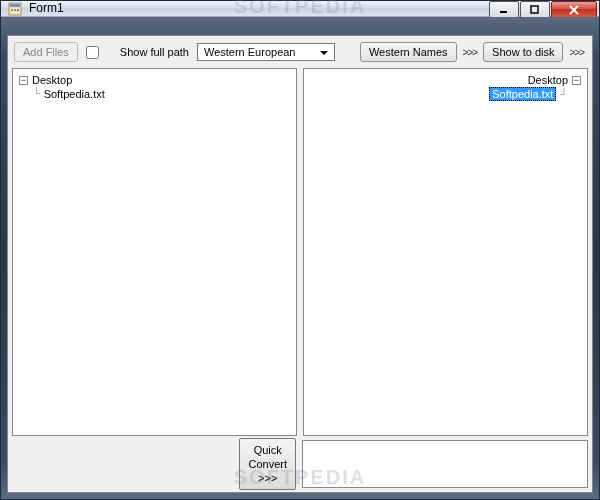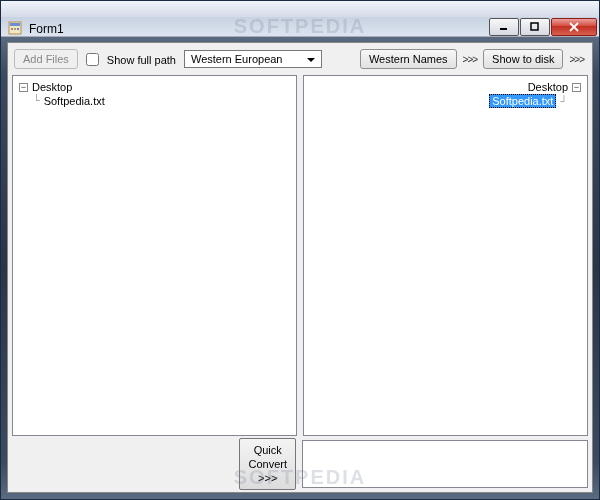--- a/index.html
+++ b/index.html
@@ -14,24 +14,24 @@
     .window {
       width: 600px;
       height: 500px;
       background: linear-gradient(to bottom, #e8edf5 0%, #d8dee8 100%);
       border: 1px solid #1a2a40;
       display: flex;
       flex-direction: column;
       position: relative;
     }
     .titlebar {
-      height: 36px;
+      height: 16px;
       background: linear-gradient(to bottom, #f0f4fa 0%, #d5dce8 45%, #c8d2e0 46%, #dce4f0 100%);
       display: flex;
-      align-items: flex-end;
+      align-items: flex-start;
       padding: 0 2px 0 6px;
       border-bottom: 1px solid #aab;
     }
     .titlebar .app-icon {
       width: 16px;
       height: 16px;
       margin-right: 6px;
       display: inline-flex;
       align-items: center;
       justify-content: center;
@@ -63,21 +63,21 @@
       background: linear-gradient(to bottom, #e9a0a0 0%, #d54a3a 45%, #c13020 46%, #d86050 100%);
       border-color: #8a2015;
       color: #fff;
     }
     .win-btn svg { display: block; }
 
     .body {
       flex: 1;
       display: flex;
       flex-direction: column;
-      padding: 5px 6px 6px 6px;
+      padding: 18px 6px 6px 6px;
       background: linear-gradient(to bottom, #5a6a80 0%, #3a4a60 8%, #2a3548 50%, #3a4a60 92%, #5a6a80 100%);
       position: relative;
     }
     .inner-frame {
       flex: 1;
       background: #f0f0f0;
       border: 1px solid #888;
       display: flex;
       flex-direction: column;
       padding: 4px;
@@ -98,22 +98,22 @@
       cursor: default;
       white-space: nowrap;
     }
     .btn.disabled {
       color: #888;
       background: #efefef;
       border-color: #bcbcbc;
     }
     .checkbox-wrap {
       display: flex;
-      align-items: flex-end;
-      gap: 8px;
+      align-items: center;
+      gap: 21px;
       padding: 0 4px;
       font-size: 11px;
       color: #000;
     }
     .checkbox-wrap input { width: 13px; height: 13px; }
     .dropdown {
       border: 1px solid #777;
       background: #fff;
       padding: 2px 6px;
       font-size: 11px;

